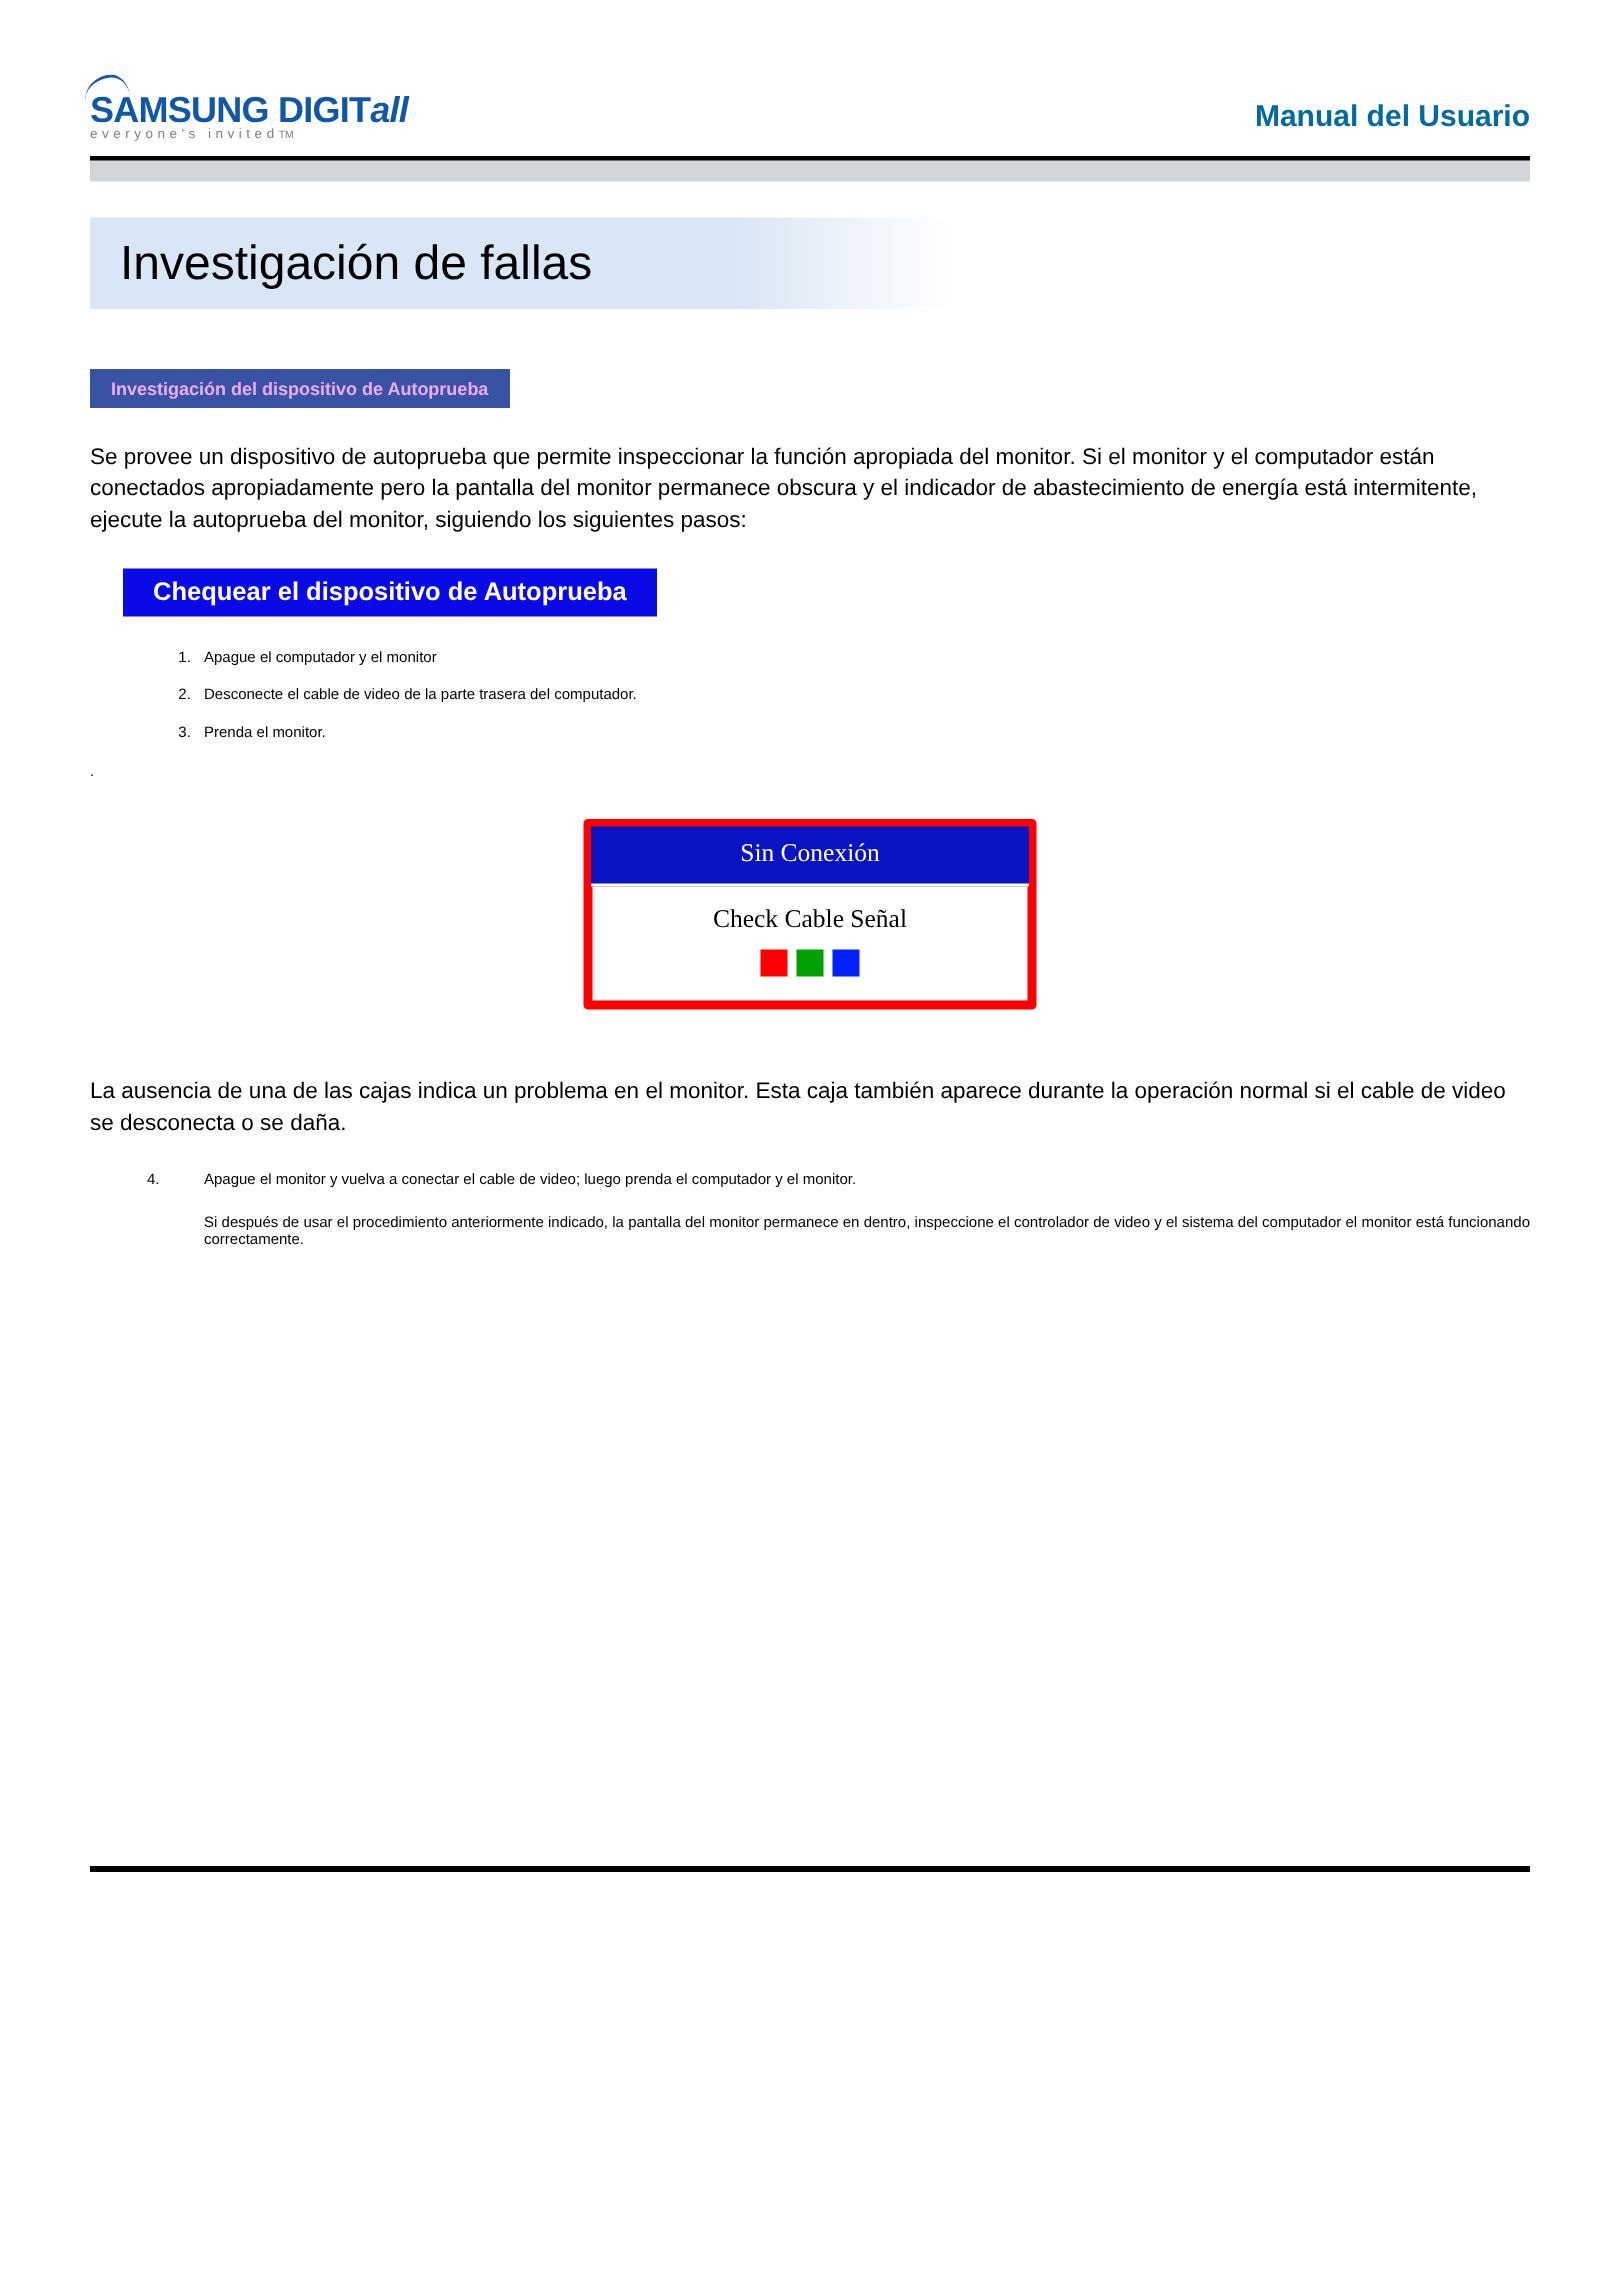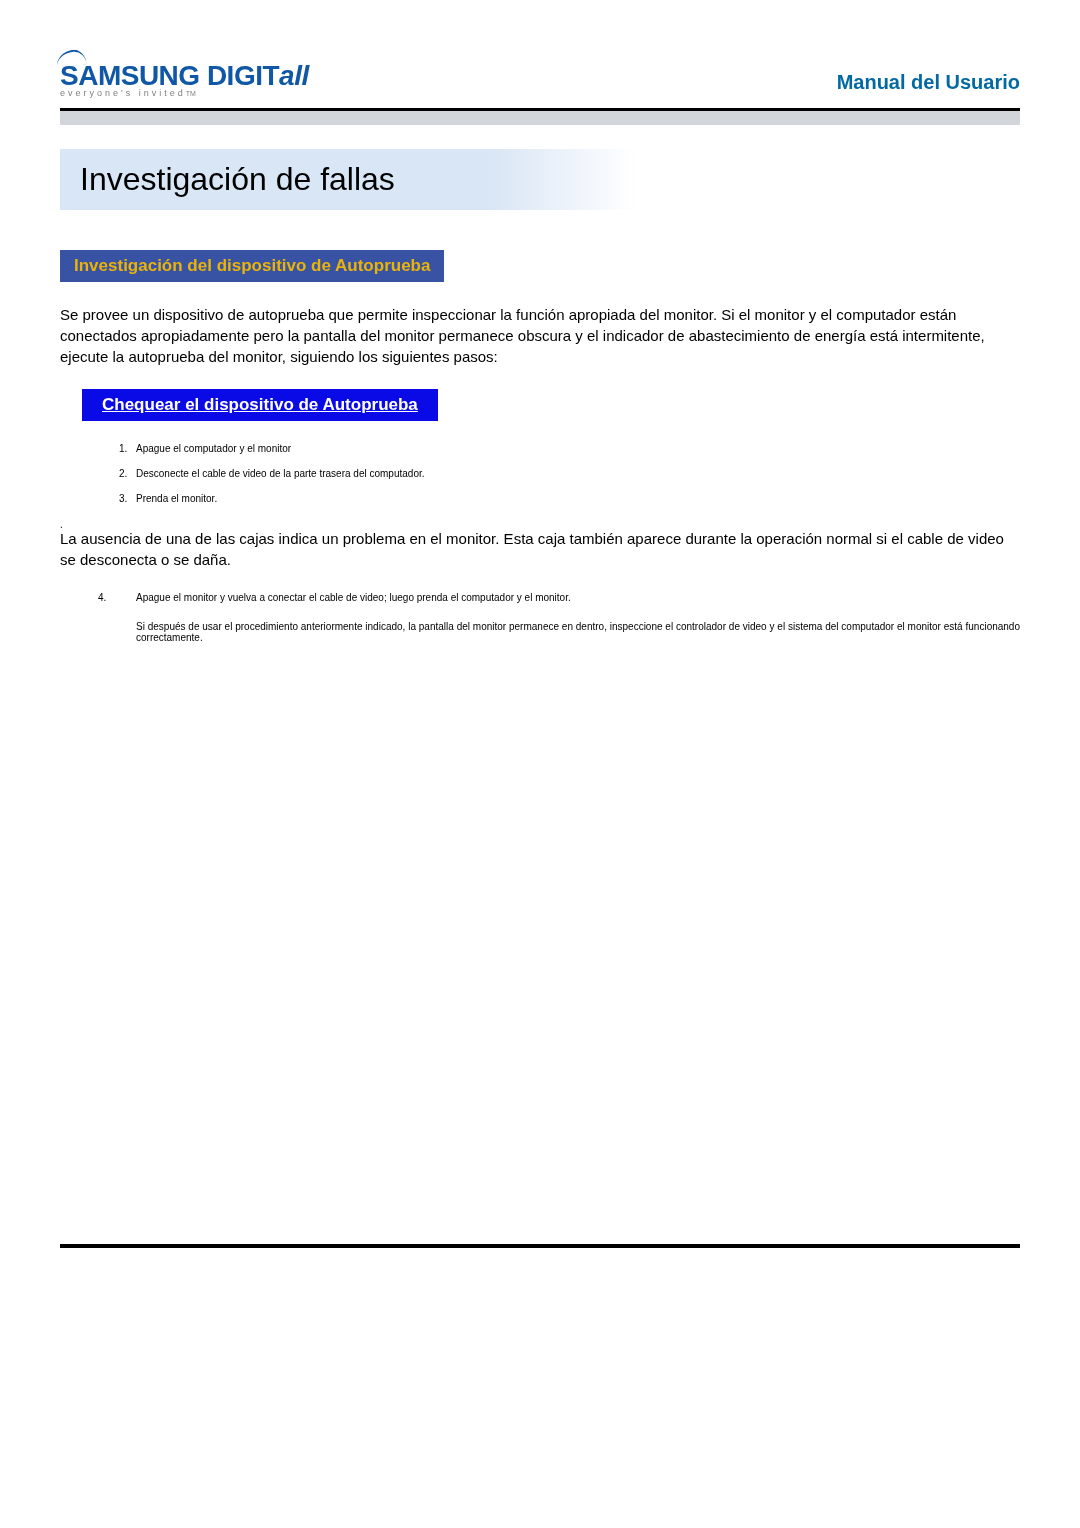--- a/index.html
+++ b/index.html
@@ -23,21 +23,21 @@
     justify-content: space-between;
     align-items: flex-end;
     margin-bottom: 10px;
   }
   .logo {
     text-align: left;
   }
   .logo-main {
     font-weight: bold;
     color: #1057a6;
-    font-size: 28px;
+    font-size: 24px;
     letter-spacing: -0.5px;
     position: relative;
   }
   .logo-main .swoosh {
     position: absolute;
     top: -10px;
     left: -4px;
     width: 30px;
     height: 14px;
     border: 2px solid #1057a6;
@@ -80,40 +80,39 @@
   }
   .page-title-block h1 {
     margin: 0;
     font-size: 32px;
     font-weight: normal;
     color: #000;
   }
   .section-bar-a {
     display: inline-block;
     background: #3953a4;
-    color: #eab308;
-    font-weight: bold;
-    font-size: 17px;
+    color: #f0abfc;
+    font-weight: bold;
+    font-size: 12px;
     padding: 6px 14px;
     margin-bottom: 22px;
   }
   .body-text {
     font-size: 15px;
     line-height: 1.4;
     margin-bottom: 22px;
   }
   .section-bar-b {
     display: inline-block;
     background: #0a0ae6;
     color: #fff;
     font-weight: bold;
     font-size: 17px;
     padding: 6px 20px;
     margin: 0 0 22px 22px;
-    text-decoration: underline;
   }
   ol {
     margin: 0 0 18px 70px;
     padding: 0;
   }
   ol li {
     margin-bottom: 14px;
     padding-left: 6px;
     font-size: 10px;
   }
@@ -216,20 +215,29 @@
   <div class="section-bar-b">Chequear el dispositivo de Autoprueba</div>
 
   <ol>
     <li>Apague el computador y el monitor</li>
     <li>Desconecte el cable de video de la parte trasera del computador.</li>
     <li>Prenda el monitor.</li>
   </ol>
   <div class="tiny-dot">.</div>
 
 
+  <div class="illustration">
+    <div class="ill-top">Sin Conexión</div>
+    <div class="ill-mid">Check Cable Señal</div>
+    <div class="ill-boxes">
+      <span class="bx-r"></span>
+      <span class="bx-g"></span>
+      <span class="bx-b"></span>
+    </div>
+  </div>
 
   <div class="body-text">La ausencia de una de las cajas indica un problema en el monitor. Esta caja también aparece durante la operación normal si el cable de video se desconecta o se daña.</div>
 
   <ol class="cont">
     <li>
       <span>Apague el monitor y vuelva a conectar el cable de video; luego prenda el computador y el monitor.</span>
       <div class="sub-para">Si después de usar el procedimiento anteriormente indicado, la pantalla del monitor permanece en dentro, inspeccione el controlador de video y el sistema del computador el monitor está funcionando correctamente.</div>
     </li>
   </ol>
 

